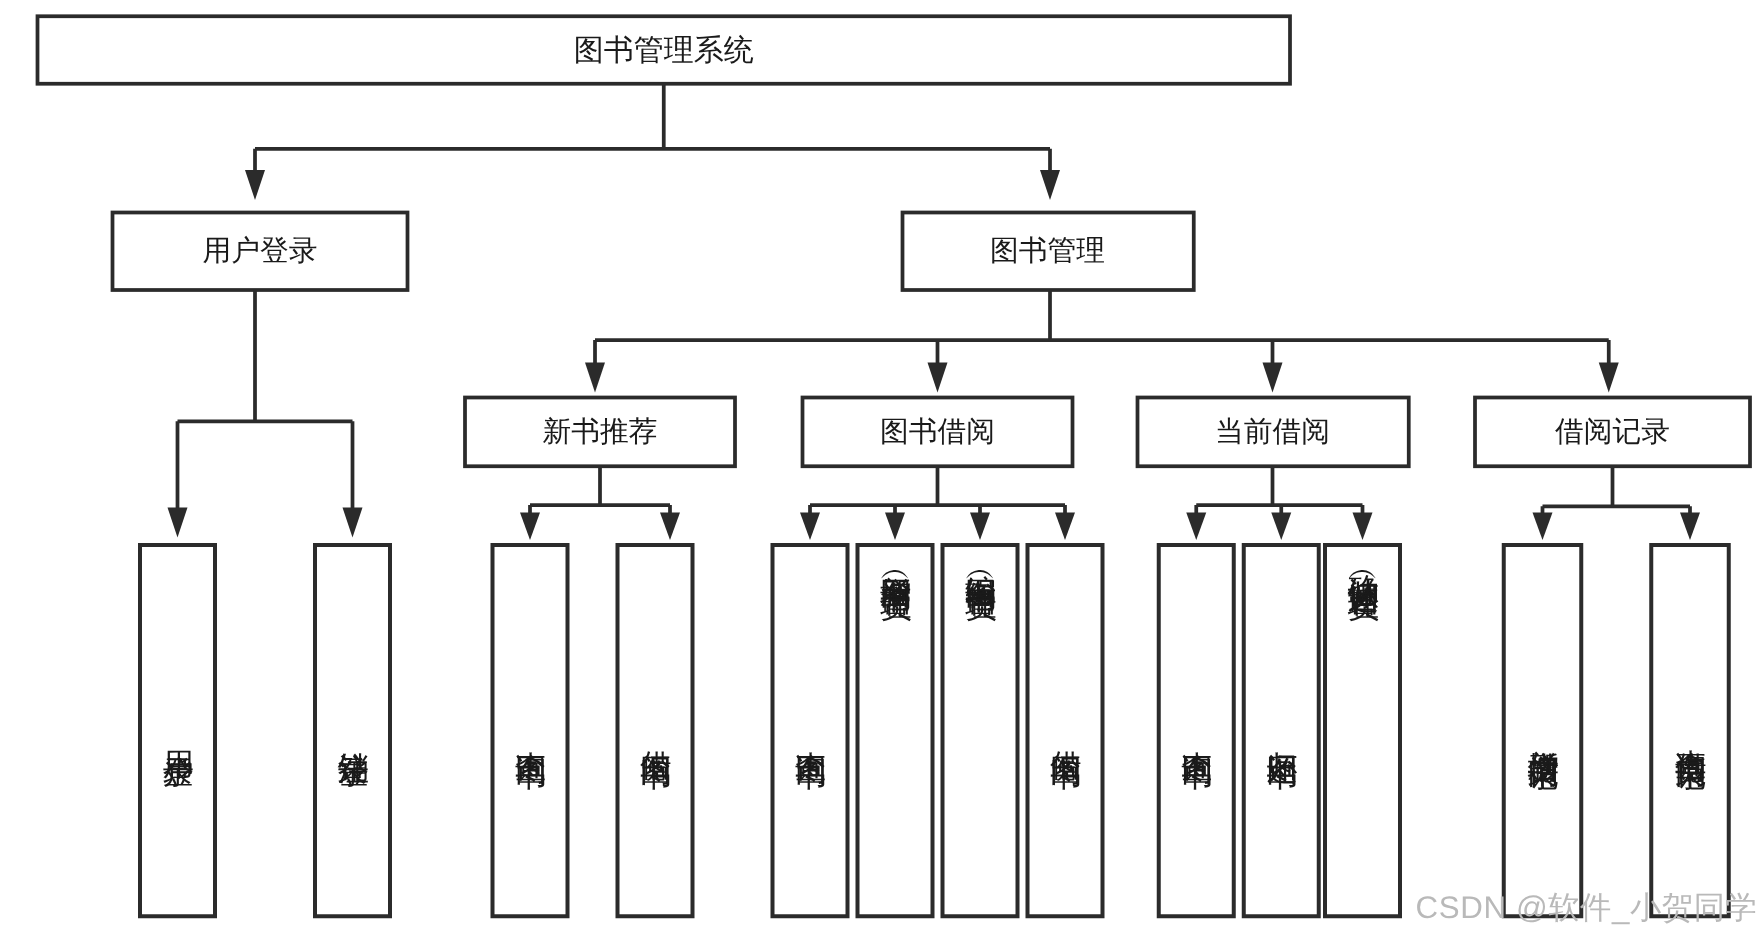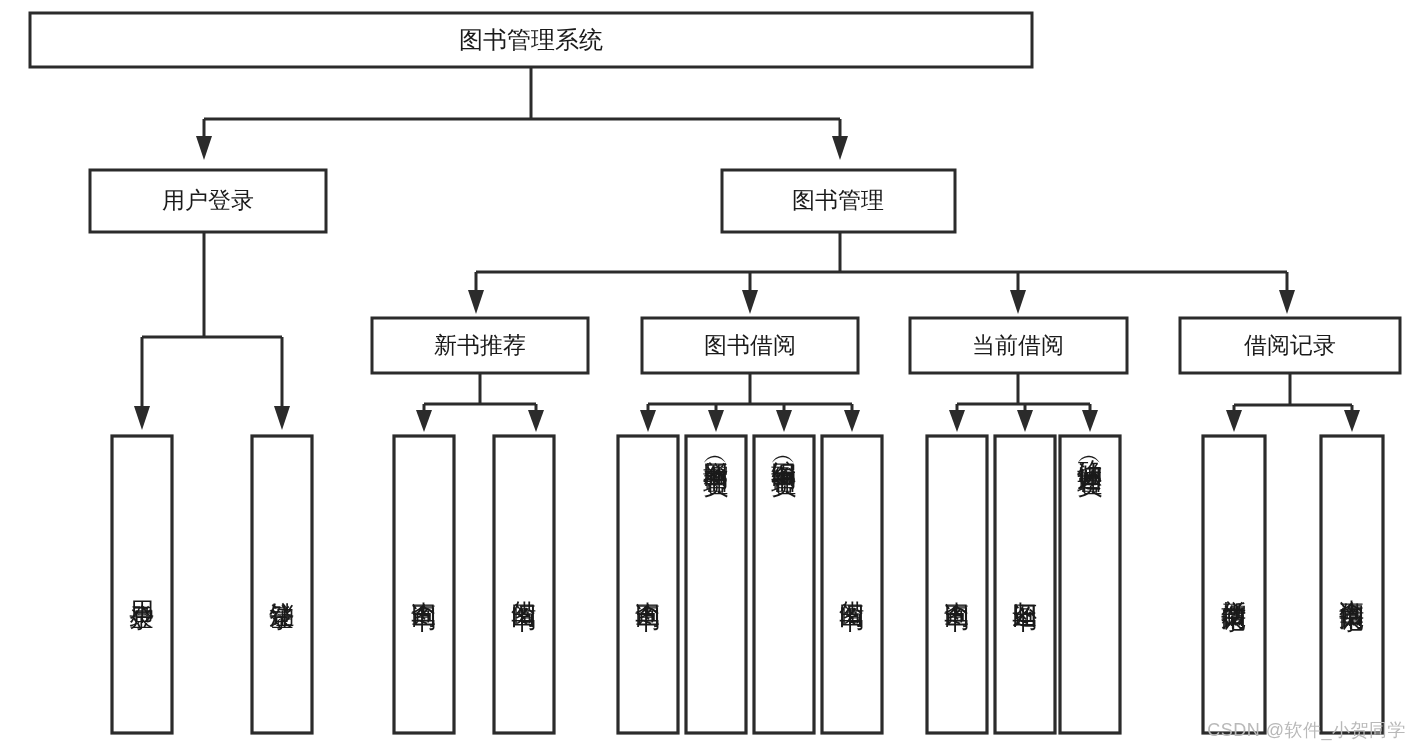--- a/index.html
+++ b/index.html
@@ -72,21 +72,21 @@
     letter-spacing: 2px;
     color: #1a1a1a;
     white-space: nowrap;
     text-align: center;
   }
   #watermark {
     position: absolute;
     right: 9px;
     bottom: 5px;
     font-family: "Liberation Sans", "DejaVu Sans", sans-serif;
-    font-size: 18px;
+    font-size: 25px;
     color: #b9b9b9;
     letter-spacing: 0.5px;
     white-space: nowrap;
   }
 </style>
 </head>
 <body>
 
 <div id="diagram-root">
 

